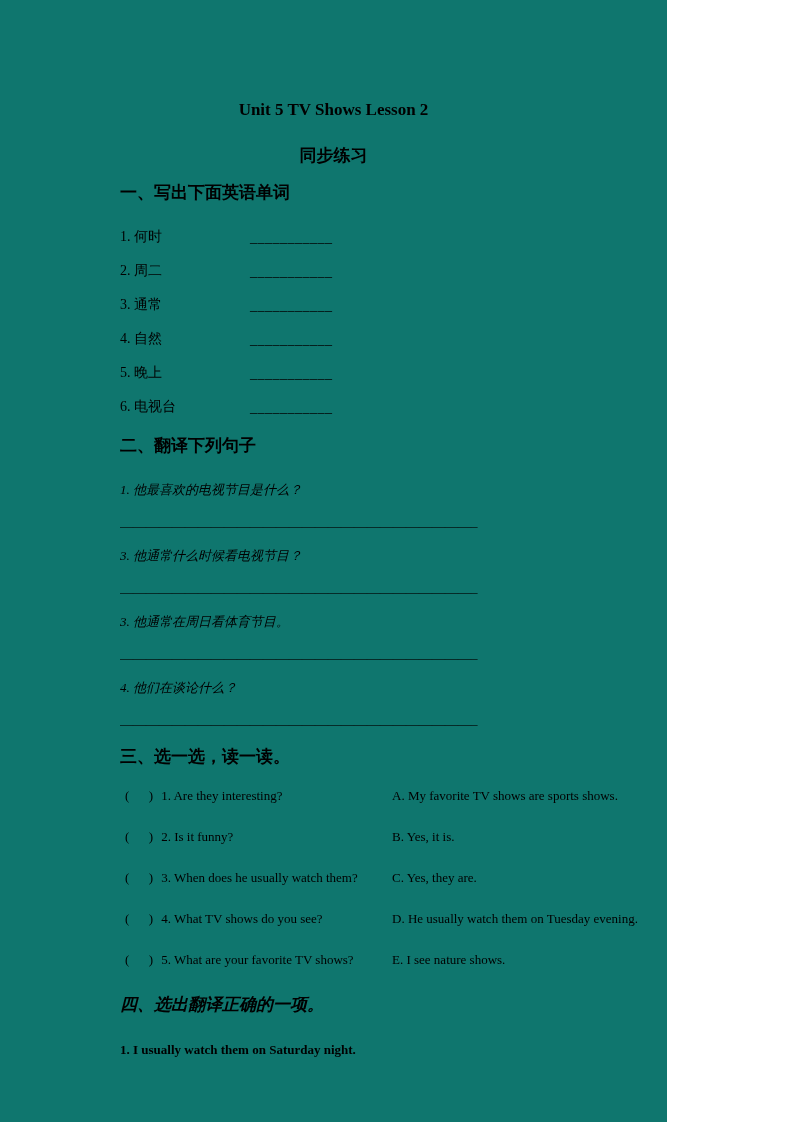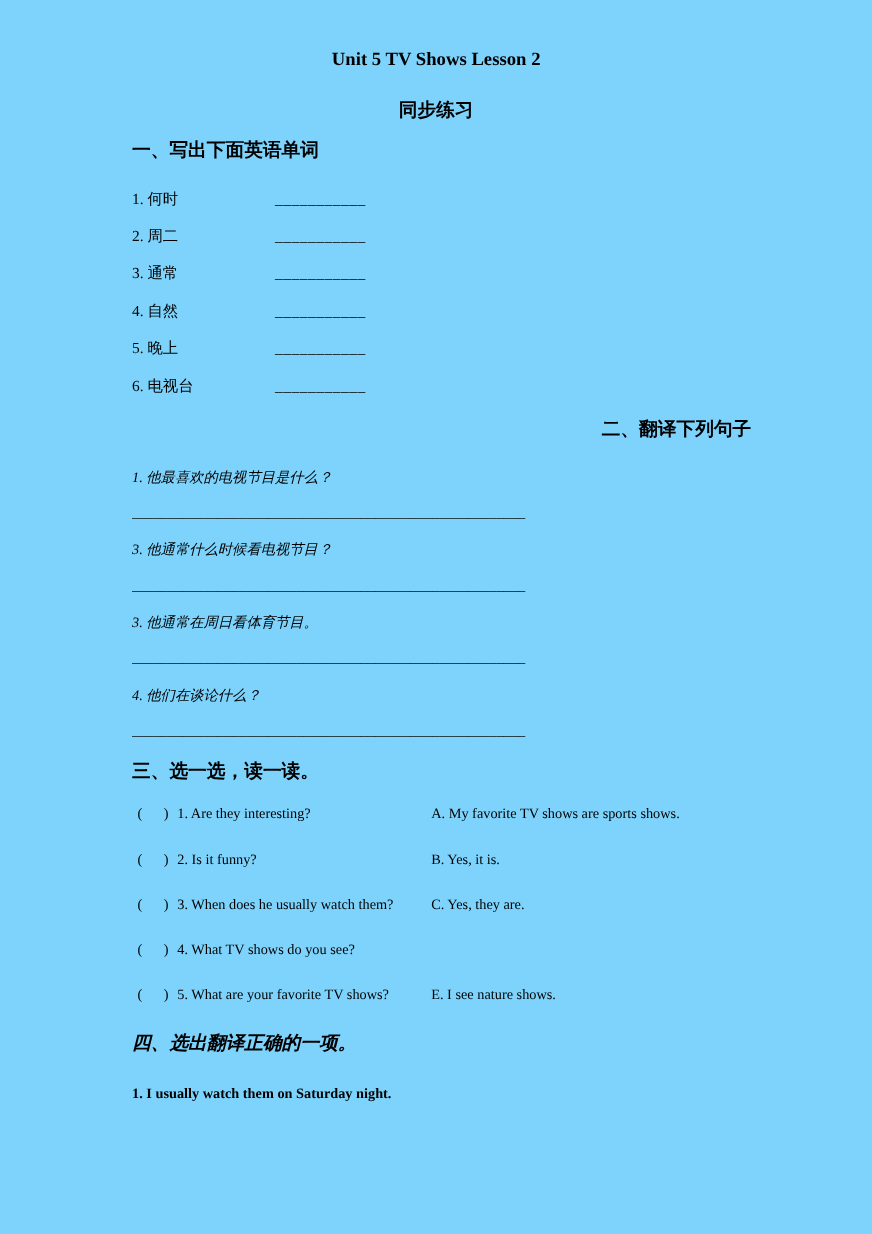--- a/index.html
+++ b/index.html
@@ -5,23 +5,23 @@
   * { margin:0; padding:0; box-sizing:border-box; }
   html,body { background:#ffffff; }
   body {
     width:793px; height:1122px;
     font-family:"Liberation Serif", serif;
     color:#000;
     overflow:hidden;
   }
   .page {
     position:relative;
-    width:793px; height:1122px;
-    background:#7dd3fc;
-    padding-top:44px;
+    width:667px; height:1122px;
+    background:#0f766e;
+    padding-top:100px;
   }
   .doc-title {
     text-align:center;
     font-weight:bold;
     font-size:17px;
     font-family:"Liberation Serif", serif;
   }
   .doc-subtitle {
     text-align:center;
     font-weight:bold;
@@ -42,21 +42,21 @@
   .word-list { margin-top:26px; }
   .word-item {
     display:flex;
     align-items:flex-end;
     font-size:14px;
     height:16px;
     margin-bottom:18px;
   }
   .word-label { width:130px; }
   .word-blank { letter-spacing:0.5px; }
-  .sec2-heading { margin-top:18px;text-align:right; }
+  .sec2-heading { margin-top:18px; }
   .sec2-block { margin-top:24px; }
   .sentence-q {
     font-size:13px;
     height:16px;
     margin-bottom:17px;
     font-style:italic;
   }
   .answer-line {
     font-size:13px;
     height:16px;
@@ -157,20 +157,21 @@
             <span class="paren">(      )</span>
             <span>3. When does he usually watch them?</span>
           </span>
         <span class="match-answer">C. Yes, they are.</span>
       </div>
       <div class="match-row">
         <span class="match-left">
             <span class="paren">(      )</span>
             <span>4. What TV shows do you see?</span>
           </span>
+        <span class="match-answer">D. He usually watch them on Tuesday evening.</span>
       </div>
       <div class="match-row">
         <span class="match-left">
             <span class="paren">(      )</span>
             <span>5. What are your favorite TV shows?</span>
           </span>
         <span class="match-answer">E. I see nature shows.</span>
       </div>
     </div>
 

